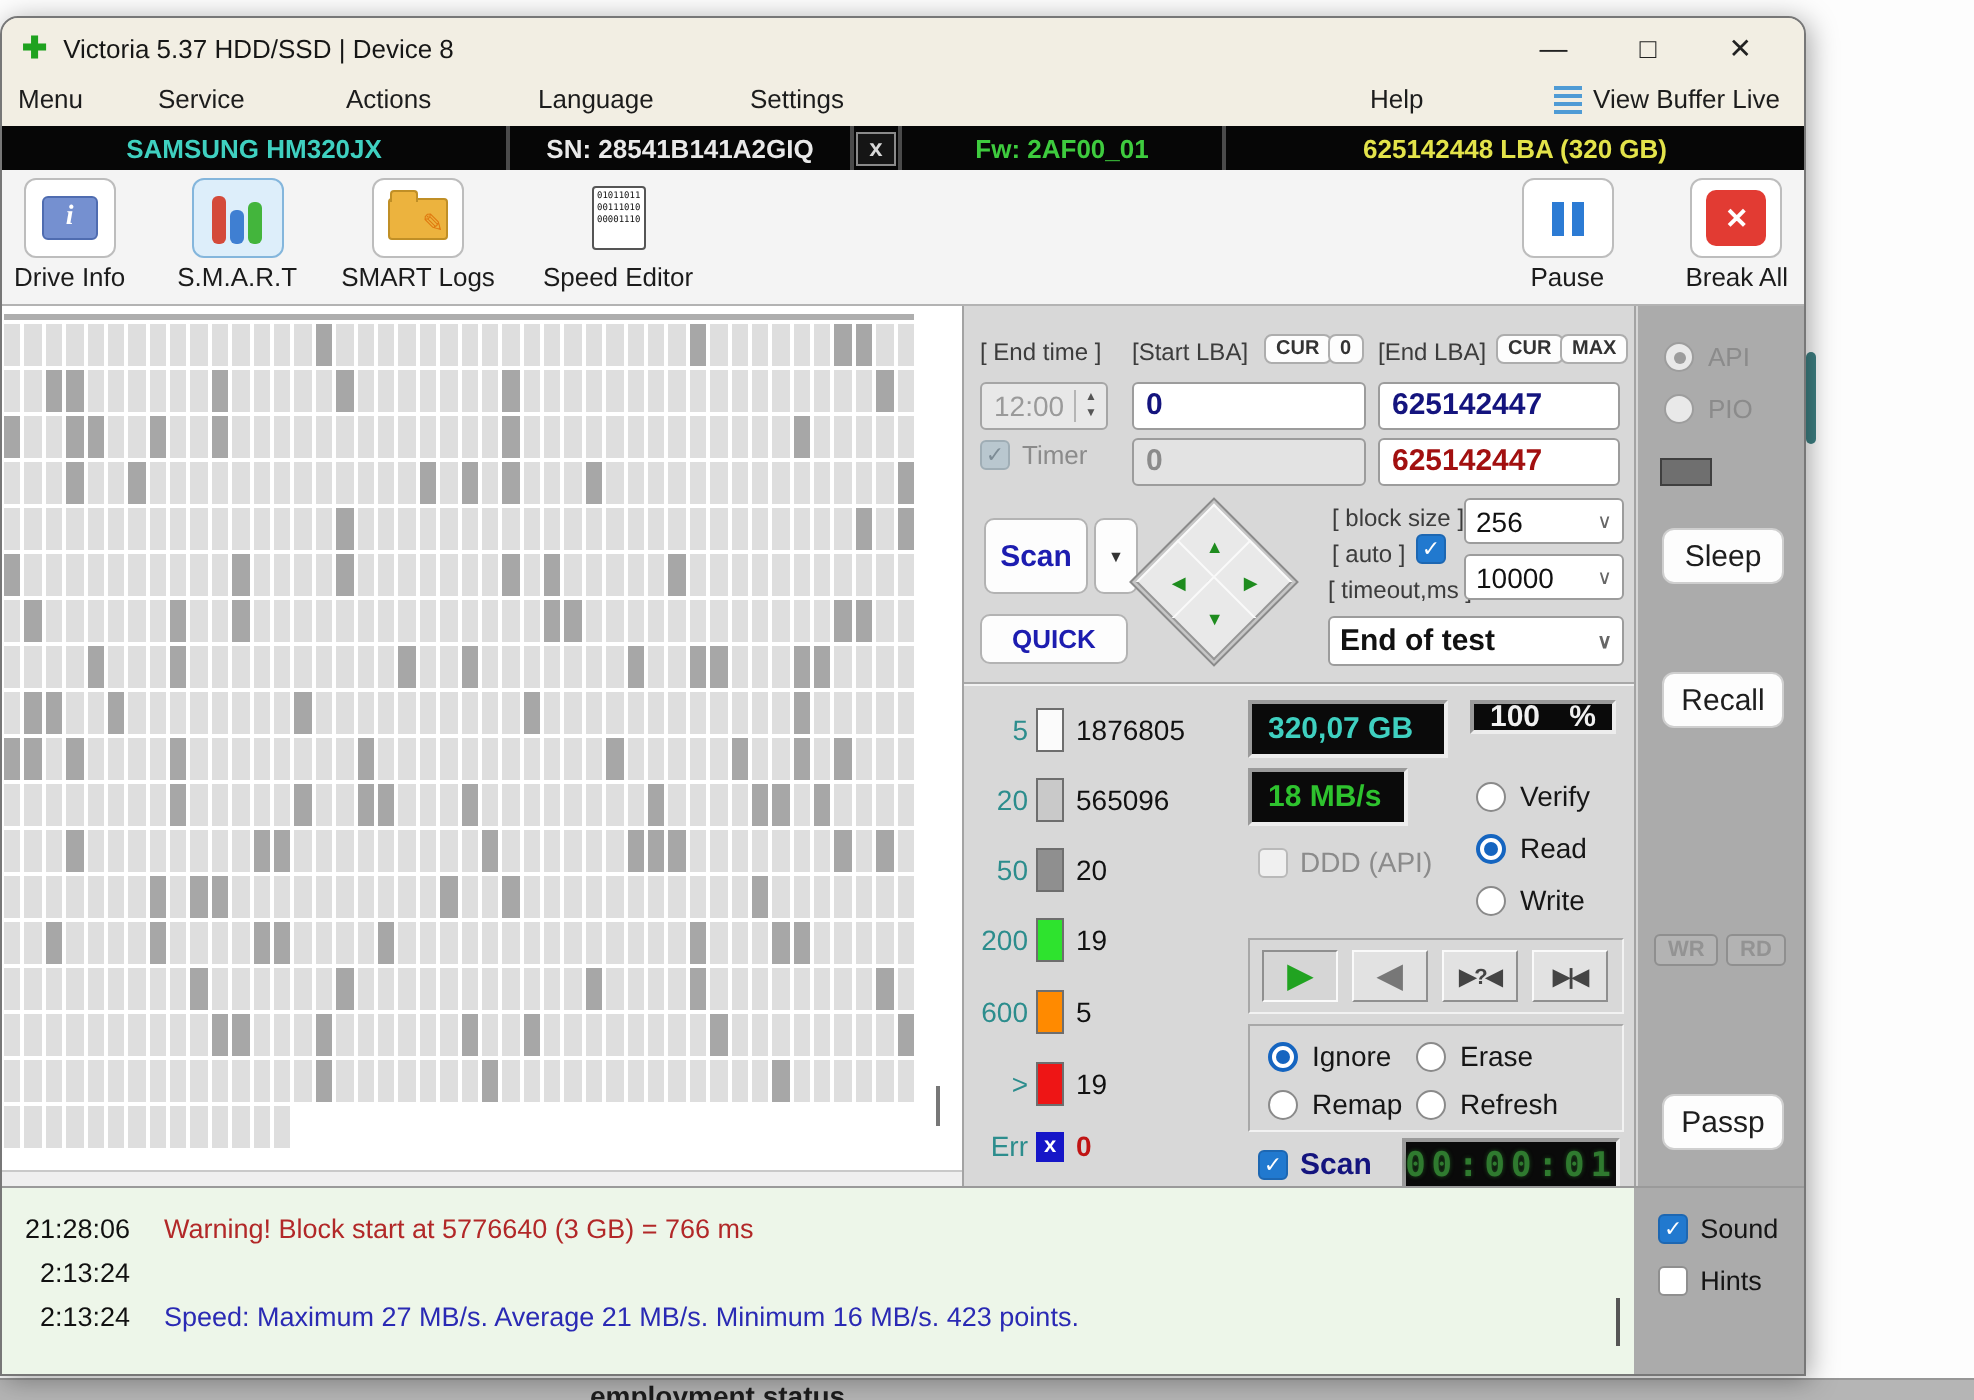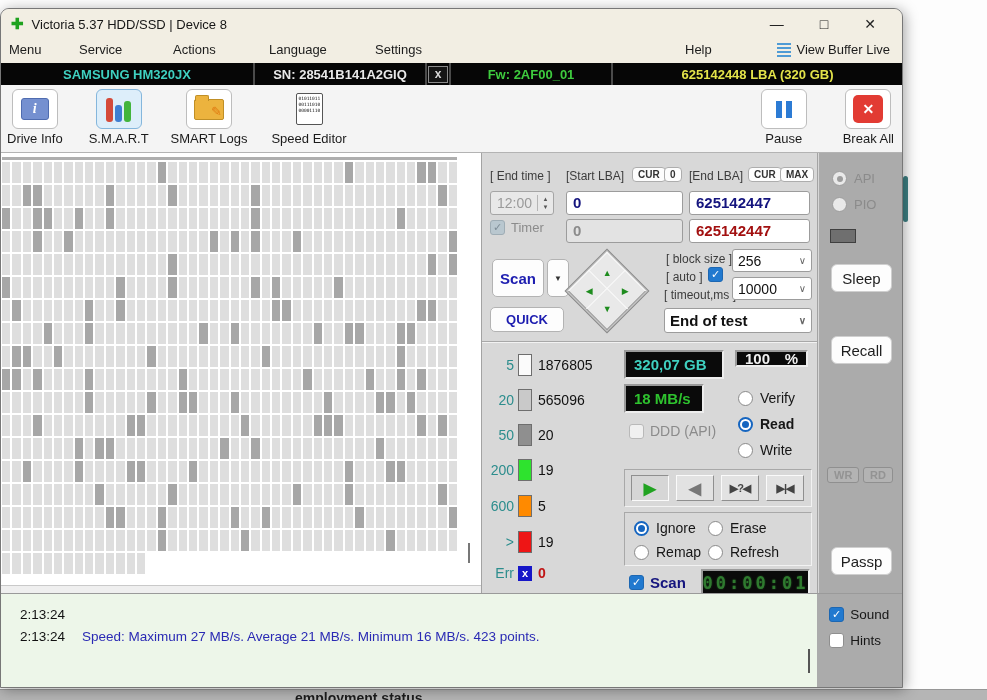--- a/index.html
+++ b/index.html
@@ -1143,21 +1143,21 @@
         <div class="lcd green" style="left:142px;top:231px;width:80px;height:29px">18 MB/s</div>
 
         <div class="radio-row" style="left:256px;top:237px">
           <span class="radio"></span>
             <span>Verify</span>
         </div>
         <div class="radio-row" style="left:256px;top:263px">
           <span class="radio sel">
               <i></i>
             </span>
-            <span style="font-weight:bold">Read</span>
+            <span style="font-weight:normal">Read</span>
         </div>
         <div class="radio-row" style="left:256px;top:289px">
           <span class="radio"></span>
             <span>Write</span>
         </div>
         <div class="cbrow" style="left:147px;top:270px">
           <span class="cb dis"></span>
           <span class="dim" style="font-size:14px">DDD (API)</span>
         </div>
 
@@ -1220,20 +1220,24 @@
         <div class="side-btn" style="left:12px;top:183px;width:61px;height:28px">Recall</div>
         <div class="mini" style="left:8px;top:314px">WR</div>
         <div class="mini" style="left:44px;top:314px">RD</div>
         <div class="side-btn" style="left:12px;top:394px;width:61px;height:28px">Passp</div>
       </div>
     </div>
 
     <div class="bottom">
       <div class="log">
         <div class="log-row">
+          <span class="log-time">21:28:06</span>
+          <span class="log-text" style="color: rgb(178, 40, 40);">Warning! Block start at 5776640 (3 GB)  = 766 ms</span>
+        </div>
+        <div class="log-row">
           <span class="log-time">2:13:24</span>
         </div>
         <div class="log-row">
           <span class="log-time">2:13:24</span>
           <span class="log-text" style="color: rgb(42, 42, 180);">Speed: Maximum 27 MB/s. Average 21 MB/s. Minimum 16 MB/s. 423 points.</span>
         </div>
         <div class="log-vscroll"></div>
       </div>
       <div class="log-side">
         <div class="cbrow">

